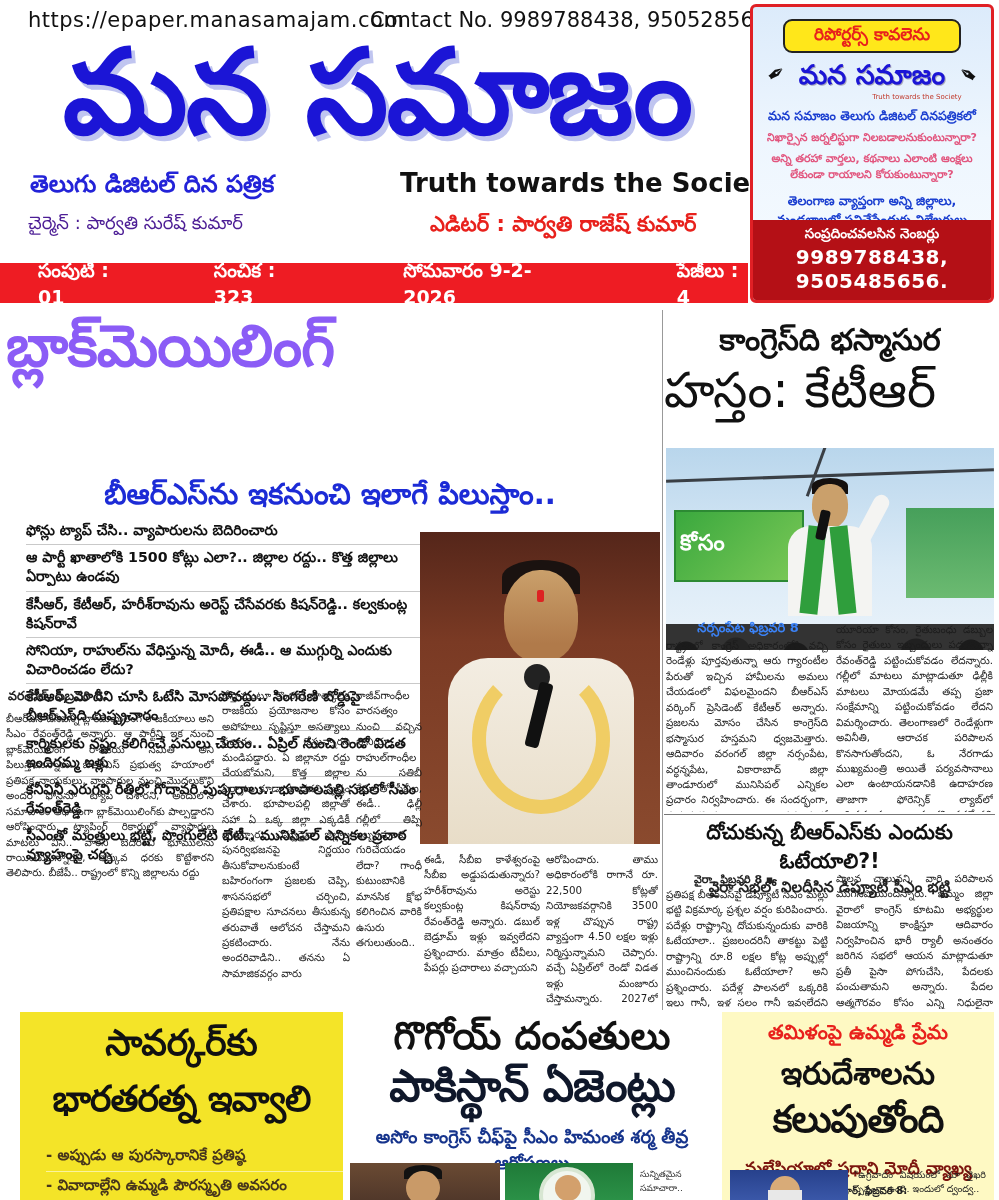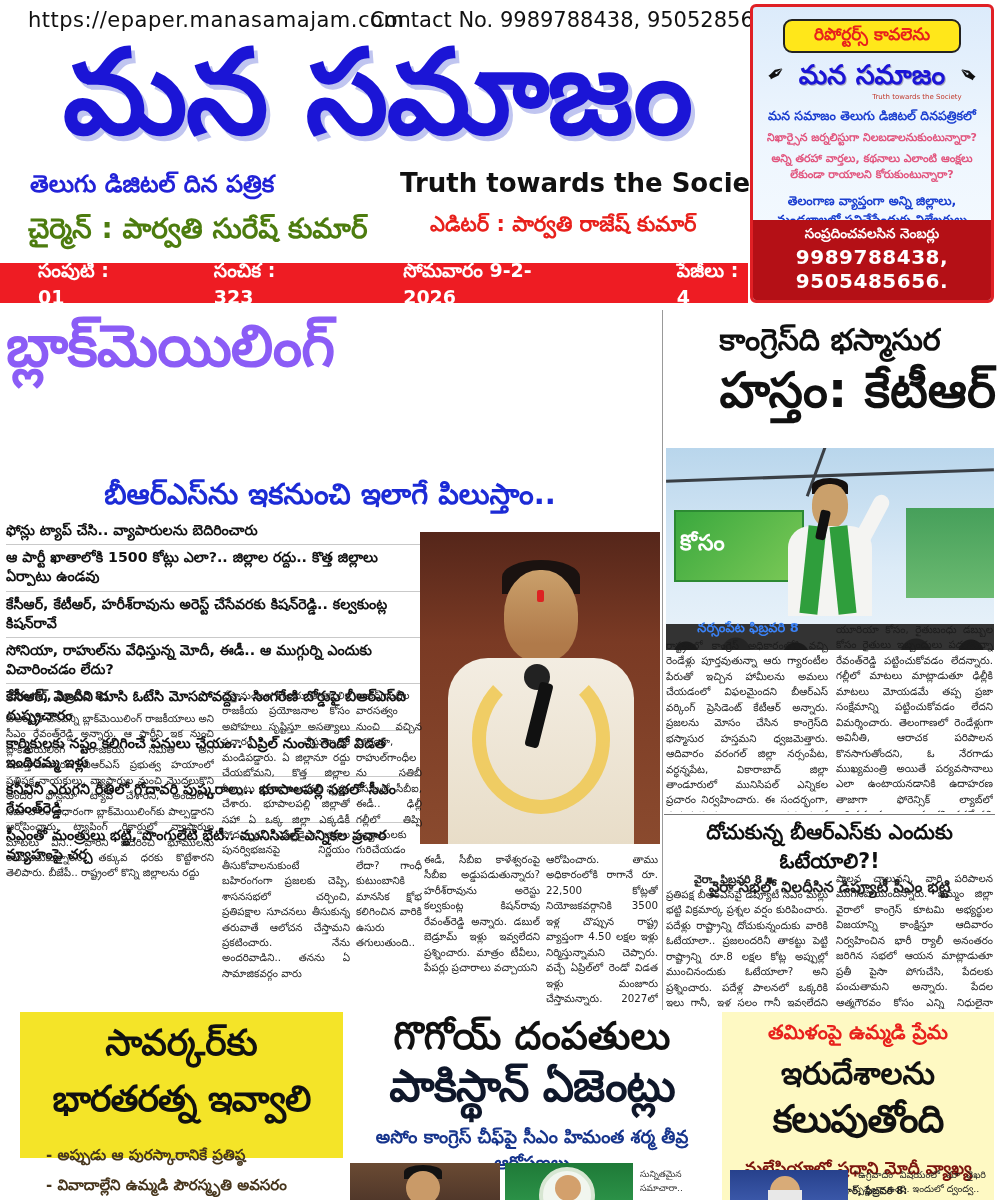--- a/index.html
+++ b/index.html
@@ -17,21 +17,21 @@
 
   
   .masthead-title {
     left:12px; top:28px; width:730px; text-align:center;
     font-size:118px; font-weight:900; color:#1b15d6; line-height:1.1;
     text-shadow:4px 5px 0 rgba(130,140,225,.5), -2px -2px 0 #fff;
     letter-spacing:-2px; white-space:nowrap;
   }
   .masthead-tagline-te { left:30px; top:170px; font-size:24px; color:#2323d8; font-weight:bold; }
   .masthead-tagline-en { left:400px; top:168px; font-size:26px; color:#111; font-weight:bold; }
-  .masthead-chairman { left:28px; top:212px; font-size:28px; color:#4d7c0f; font-weight:bold; }
+  .masthead-chairman { left:28px; top:212px; font-size:18px; color:#4c1d95; font-weight:normal; }
   .masthead-editor  { left:430px; top:212px; font-size:21px; color:#e8211c; font-weight:bold; }
 
   
   .issue-bar { left:0; top:263px; width:748px; height:40px; background:#ee1c23; color:#fff;
     display:flex; align-items:center; font-weight:bold; font-size:19px; }
   .issue-bar span { display:inline-block; }
   .ib-vol { margin-left:38px; } .ib-iss { margin-left:85px; } .ib-date { margin-left:95px; } .ib-pg { margin-left:115px; }
 
   
   .ad-box { left:750px; top:4px; width:244px; height:299px; border:3px solid #e02025; border-radius:6px;
@@ -50,21 +50,21 @@
   .ad-footer { position:absolute; left:0; bottom:0; width:100%; background:#b41016; color:#fff; padding:5px 0 7px 0; }
   .ad-footer-l1 { font-size:13.5px; font-weight:bold; }
   .ad-footer-l2 { font-size:20px; font-weight:900; letter-spacing:.5px; }
 
   
   .lead-h1 { left:6px; top:312px; width:655px; font-size:58px; font-weight:900; color:#8b5cf6; letter-spacing:-1px; }
   .lead-h2 { left:6px; top:378px; width:655px; font-size:82px; font-weight:900; color:#e8211c; letter-spacing:-1px; }
   .lead-sub { left:0; top:477px; width:660px; text-align:center; font-size:29px; font-weight:900; color:#1c2bd6; }
   .lead-bullets { left:6px; top:518px; width:420px; }
   .lead-bullets div { font-size:14.2px; font-weight:900; color:#111; padding:3px 0 4px 0;
-    border-bottom:1px solid #c9c9c9; line-height:1.35; }
+    border-bottom:1px solid #c9c9c9; line-height:1.35;margin-left:20px; }
   .lead-bullets div:last-child { border-bottom:none; }
   .body-txt { font-size:10.3px; color:#1c1c1c; text-align:justify; line-height:1.5; word-break:break-word; overflow:hidden; }
   .lead-dateline { left:8px; top:688px; font-size:12.5px; font-weight:bold; color:#222; }
   .lead-col1 { left:6px;  top:711px; width:208px; height:302px; }
   .lead-col2 { left:222px; top:688px; width:128px; height:320px; }
   .lead-col3 { left:356px; top:688px; width:66px;  height:320px; }
   .lead-col4 { left:424px; top:852px; width:116px; height:156px; }
   .lead-col5 { left:546px; top:852px; width:112px; height:156px; }
 
   
@@ -79,21 +79,21 @@
   .lp-garland { position:absolute; left:52px; top:132px; width:138px; height:150px; border-radius:50%;
     border:14px solid rgba(240,200,80,.85); border-top-color:transparent; }
   .lp-mic { position:absolute; left:112px; top:150px; width:14px; height:66px; background:#111; transform:rotate(14deg); border-radius:4px; }
   .lp-micball { position:absolute; left:104px; top:132px; width:26px; height:26px; border-radius:50%; background:#222; }
 
   
   .v-divider { left:662px; top:310px; width:1px; height:700px; background:#999; }
 
   
   .ktr-k1 { left:664px; top:322px; width:332px; text-align:center; font-size:30px; font-weight:900; color:#111; }
-  .ktr-k2 { left:664px; top:362px; width:332px; text-align:right; font-size:49px; font-weight:700; color:#111; }
+  .ktr-k2 { left:664px; top:362px; width:332px; text-align:left; font-size:49px; font-weight:400; color:#111; }
   .ktr-photo { left:666px; top:448px; width:328px; height:202px; overflow:hidden;
     background:linear-gradient(180deg,#b9d6ec 0%,#dcebf7 60%,#eaf3fa 100%); }
   .kp-pole1 { position:absolute; left:0; top:26px; width:328px; height:3px; background:#3a3f45; transform:rotate(-2deg); }
   .kp-pole2 { position:absolute; left:150px; top:-10px; width:3px; height:60px; background:#3a3f45; transform:rotate(20deg); }
   .kp-banner { position:absolute; left:8px; top:62px; width:130px; height:72px; background:linear-gradient(135deg,#3aa83e,#7cc957); border:2px solid #2c8a33; }
   .kp-banner-txt { position:absolute; left:14px; top:82px; color:#fff; font-size:22px; font-weight:900; letter-spacing:1px; }
   .kp-strip { position:absolute; left:240px; top:60px; width:88px; height:90px; background:linear-gradient(180deg,#2f9440,#57b159); opacity:.85; }
   .kp-head { position:absolute; left:146px; top:36px; width:36px; height:44px; border-radius:46%; background:#caa06b; }
   .kp-hair { position:absolute; left:146px; top:30px; width:36px; height:16px; border-radius:50% 50% 0 0; background:#15100e; }
   .kp-shirt { position:absolute; left:122px; top:78px; width:84px; height:90px; border-radius:22px 22px 0 0; background:#f4f4f2; }
@@ -113,21 +113,21 @@
 
   
   .batti-wrap { left:664px; top:814px; width:331px; height:196px; border-top:1px solid #777; }
   .batti-h { margin-top:5px; text-align:center; font-size:20.5px; font-weight:900; color:#111; }
   .batti-sub { text-align:center; font-size:15px; font-weight:bold; color:#222; }
   .batti-dateline { position:absolute; left:30px; top:58px; font-size:11px; font-weight:bold; color:#222; }
   .batti-colA { position:absolute; left:2px; top:72px; width:162px; height:120px; }
   .batti-colB { position:absolute; left:172px; top:56px; width:157px; height:138px; }
 
   
-  .savarkar-box { left:20px; top:1012px; width:323px; height:146px; background:#f4e428; padding-top:10px; }
+  .savarkar-box { left:20px; top:1012px; width:323px; height:188px; background:#f4e428; padding-top:10px; }
   .sv-h1 { text-align:center; font-size:36px; font-weight:900; color:#111; }
   .sv-h2 { text-align:center; font-size:36px; font-weight:900; color:#111; margin-top:6px; letter-spacing:-1px; }
   .sv-bullets { margin:14px 0 0 26px; }
   .sv-bullets div { font-size:15px; font-weight:bold; color:#46351c; padding:4px 0;
     border-bottom:1px solid rgba(255,255,255,.55); }
   .sv-bullets div:last-child { border-bottom:none; }
 
   .gogoi-h1 { left:345px; top:1014px; width:374px; text-align:center; font-size:38px; font-weight:900; color:#111; }
   .gogoi-h2 { left:345px; top:1060px; width:374px; text-align:center; font-size:44px; font-weight:900; color:#0f172a; letter-spacing:-1px; }
   .gogoi-sub { left:345px; top:1126px; width:374px; text-align:center; font-size:18px; font-weight:bold; color:#16348c; }

